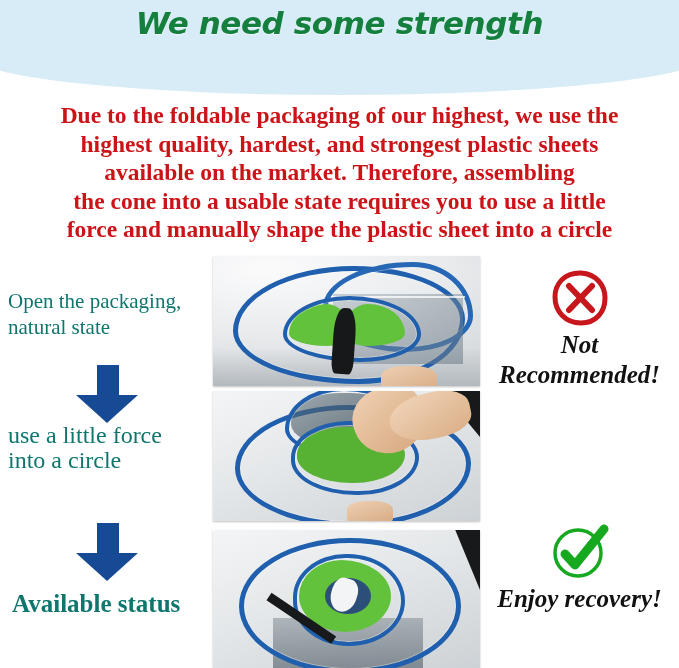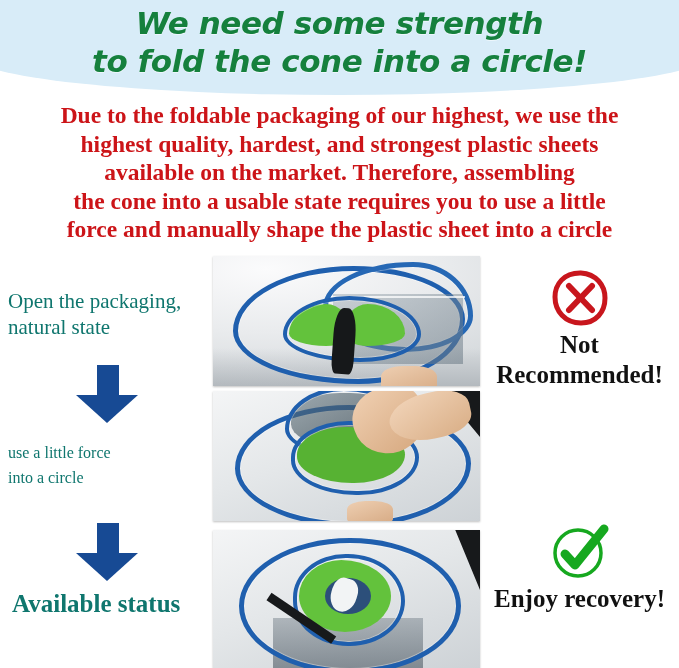--- a/index.html
+++ b/index.html
@@ -86,59 +86,58 @@
     border-radius:45% 45% 40% 40%;
   }
 
   
   .lbl{
     position:absolute;
     font-family:"Liberation Serif", serif;
     color:#0f766e;
   }
   #label1{left:8px;top:288px;width:200px;font-size:21px;line-height:26px;}
-  #label2{left:8px;top:423px;width:205px;font-size:16px;line-height:25px;margin-top:17px;}
+  #label2{left:8px;top:423px;width:205px;font-size:24px;line-height:25px;}
   #label3{left:12px;top:589px;width:200px;font-size:25px;line-height:30px;font-weight:bold;}
 
   
   .arrow{position:absolute;width:62px;height:58px;}
   .arrow .shaft{
     position:absolute;left:21px;top:0;width:22px;height:32px;background:#174a94;
   }
   .arrow .head{
     position:absolute;left:0;top:30px;width:0;height:0;
     border-left:31px solid transparent;border-right:31px solid transparent;
     border-top:28px solid #174a94;
   }
   #arrow1{left:76px;top:365px;}
   #arrow2{left:76px;top:523px;}
 
   
-  .verdict{position:absolute;text-align:center;}
+  .verdict{position:absolute;text-align:center;font-style:italic;}
   #verdict-bad{left:482px;top:268px;width:195px;}
   #verdict-good{left:482px;top:524px;width:195px;}
   .verdict .ico{display:block;margin:0 auto;}
   .verdict .cap{
     display:block;margin-top:2px;
     font-family:"Liberation Serif", serif;
     font-weight:bold;color:#111;
     font-size:25px;line-height:30px;
   }
   #verdict-good .cap{font-size:25px;}
 </style>
 </head>
 <body>
 
 <div id="page">
 
   <div class="banner">
     <div class="banner-bg2"></div>
     <div class="banner-text">
       <span class="l1">We need some strength</span>
-      <span class="l2">to fold the cone into a circle!</span>
     </div>
   </div>
 
   <div class="para">
     <span>Due to the foldable packaging of our highest, we use the</span>
     <span>highest quality, hardest, and strongest plastic sheets</span>
     <span>available on the market. Therefore, assembling</span>
     <span>the cone into a usable state requires you to use a little</span>
     <span>force and manually shape the plastic sheet into a circle</span>
   </div>

